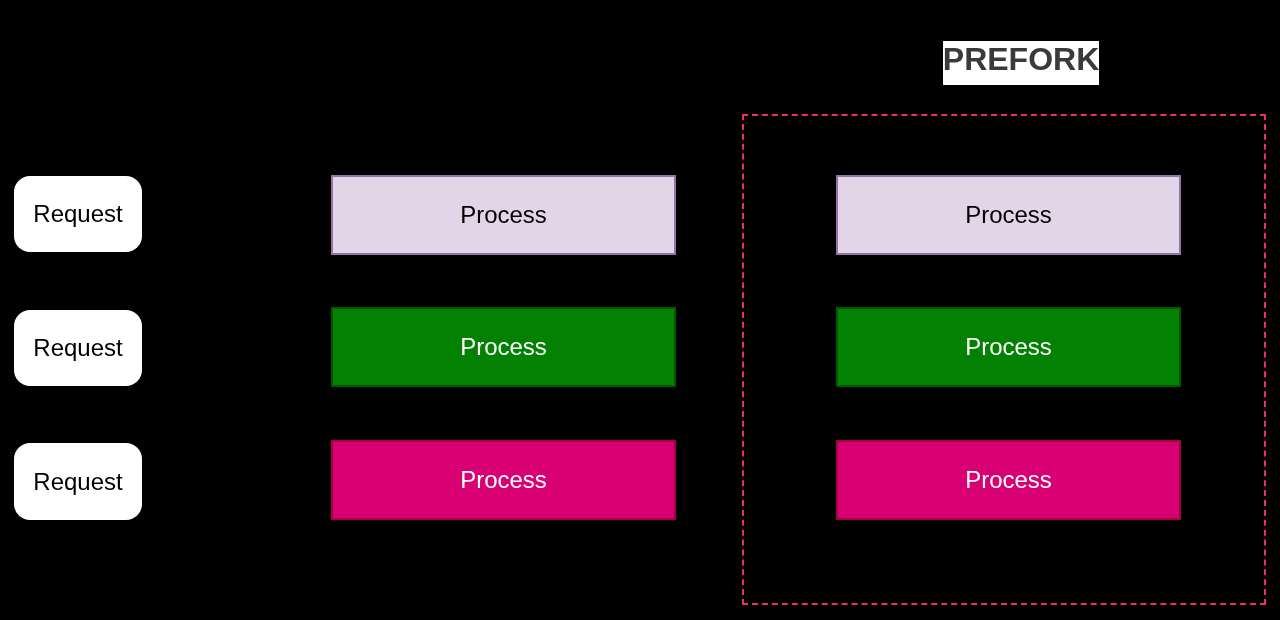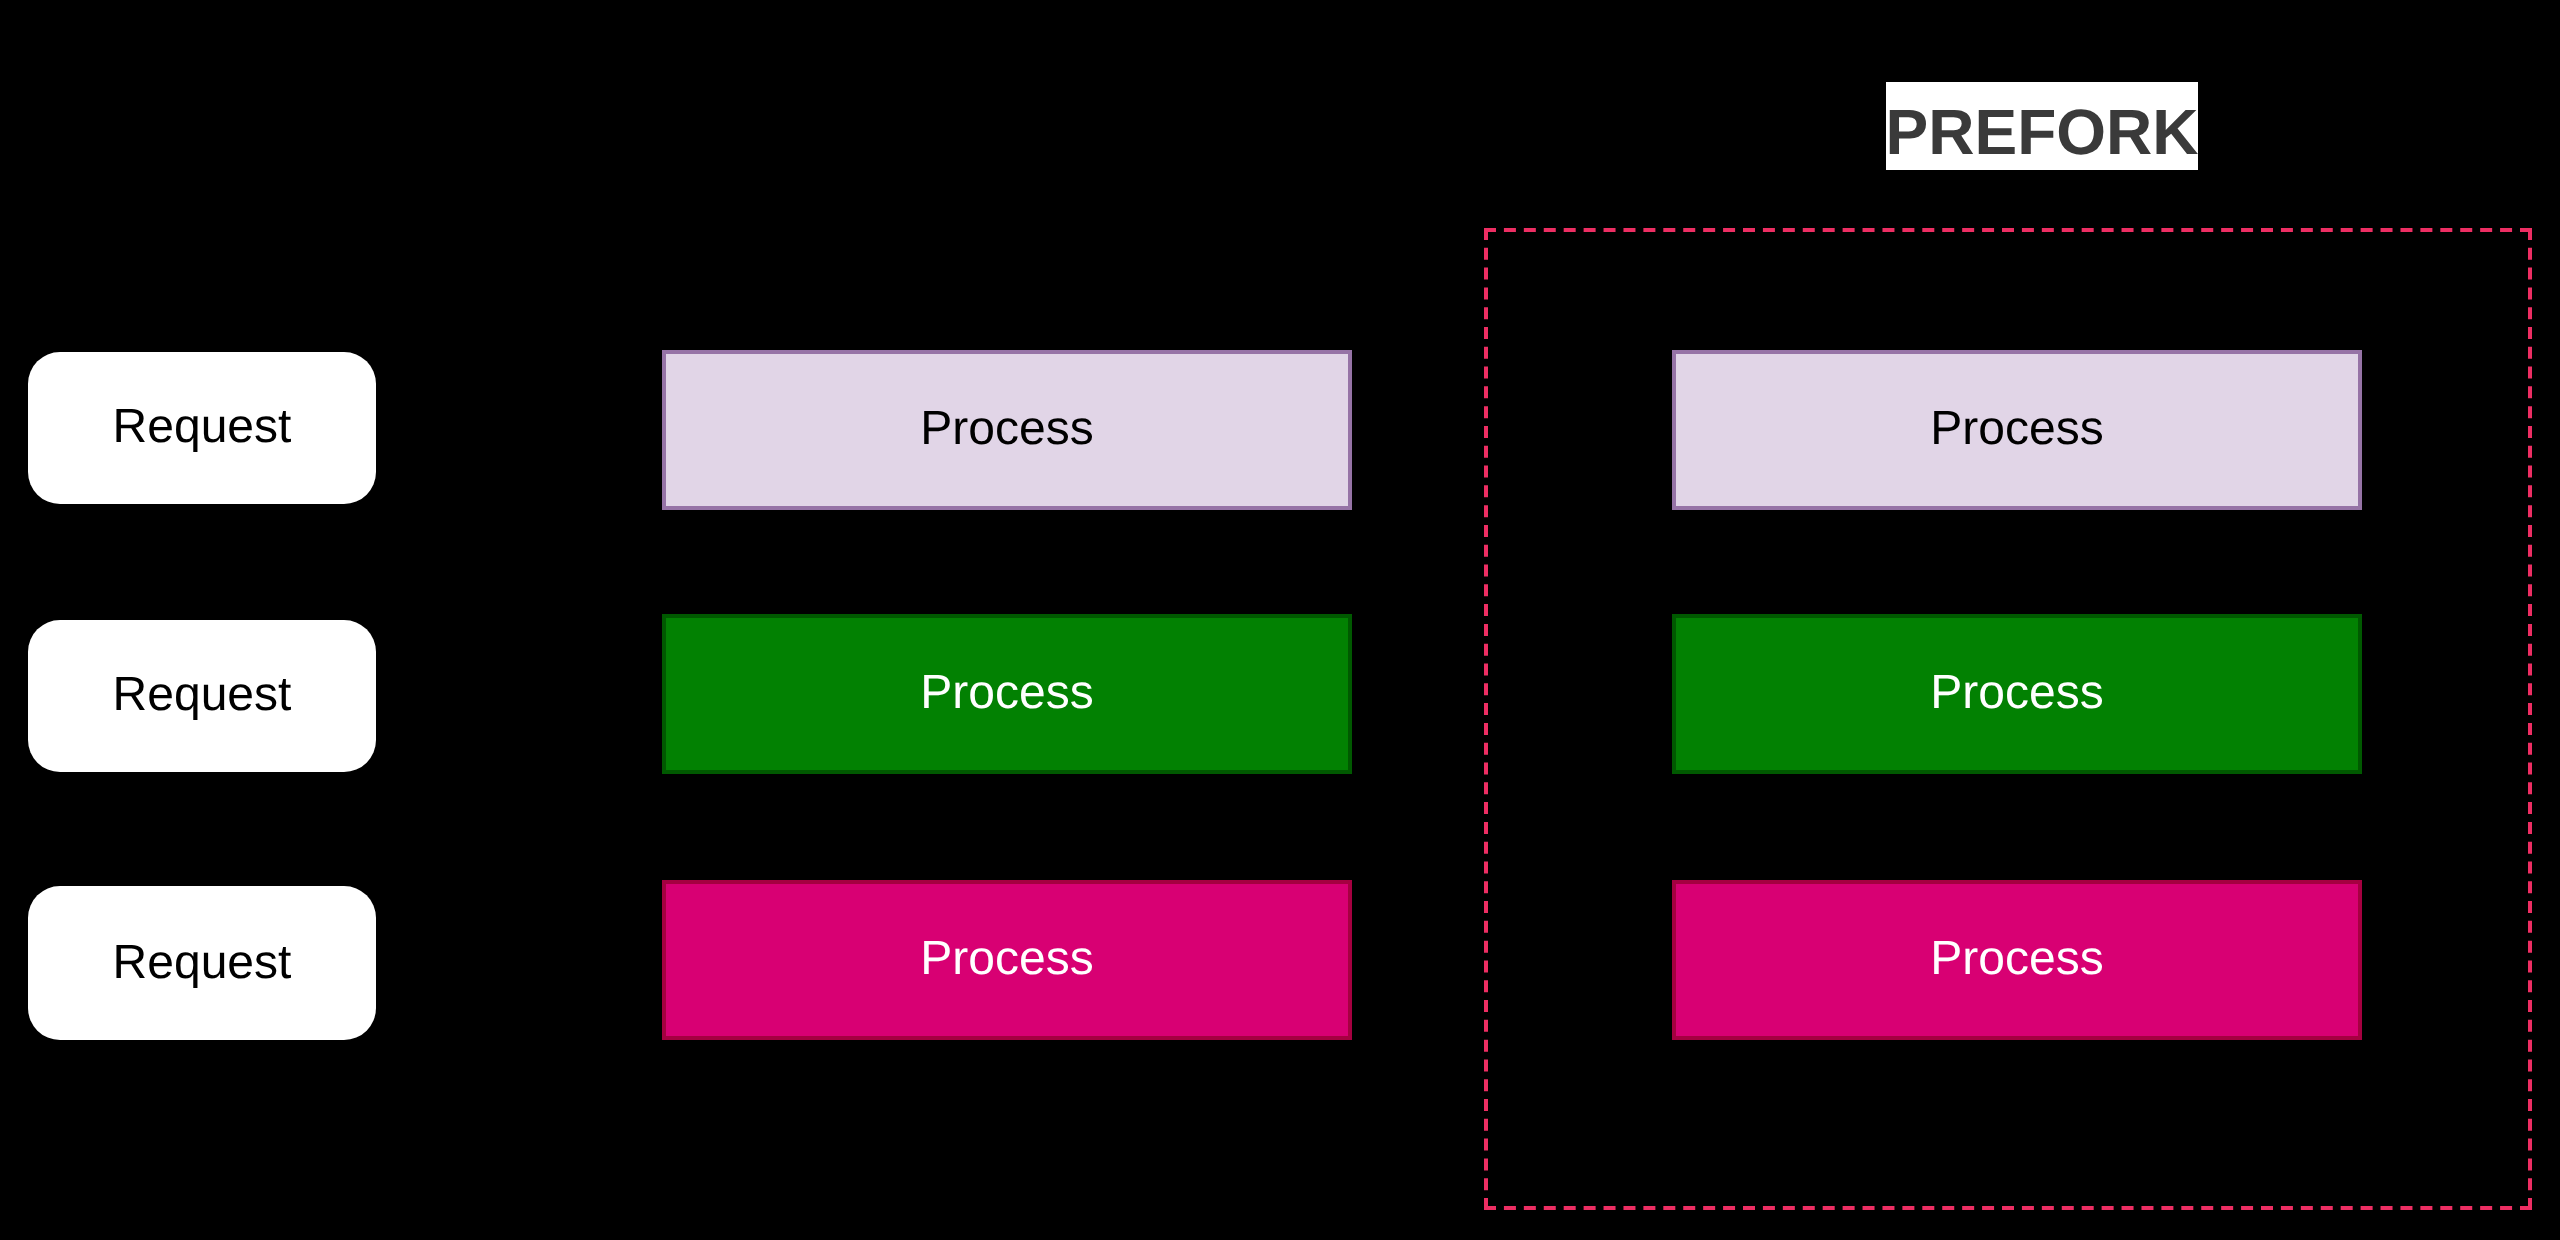--- a/index.html
+++ b/index.html
@@ -8,34 +8,34 @@
     background:#000;
     font-family:"Liberation Sans", sans-serif;
     position:relative;
     overflow:hidden;
   }
   .canvas{position:absolute;left:0;top:0;width:1280px;height:620px;}
 
   
   .title-box{
     position:absolute;left:943px;top:41px;width:156px;height:44px;
-    display:flex;align-items:flex-end;justify-content:center;
+    display:flex;align-items:flex-start;justify-content:center;
     font-weight:bold;font-size:32px;letter-spacing:0px;
   }
 
   
   .prefork-group{
     position:absolute;left:742px;top:114px;width:524px;height:491px;
     border:2px dashed transparent;
     box-sizing:border-box;
   }
 
   
   .request{
-    position:absolute;left:14px;width:174px;height:76px;
+    position:absolute;left:14px;width:128px;height:76px;
     border-radius:16px;
     display:flex;align-items:center;justify-content:center;
     font-size:24px;
   }
   .request.r0{top:176px;}
   .request.r1{top:310px;}
   .request.r2{top:443px;height:77px;}
 
   
   .process{

